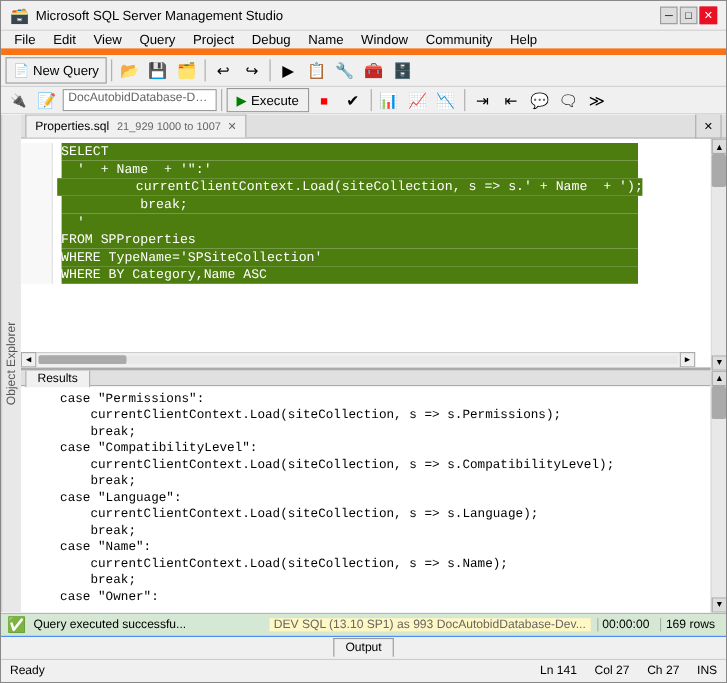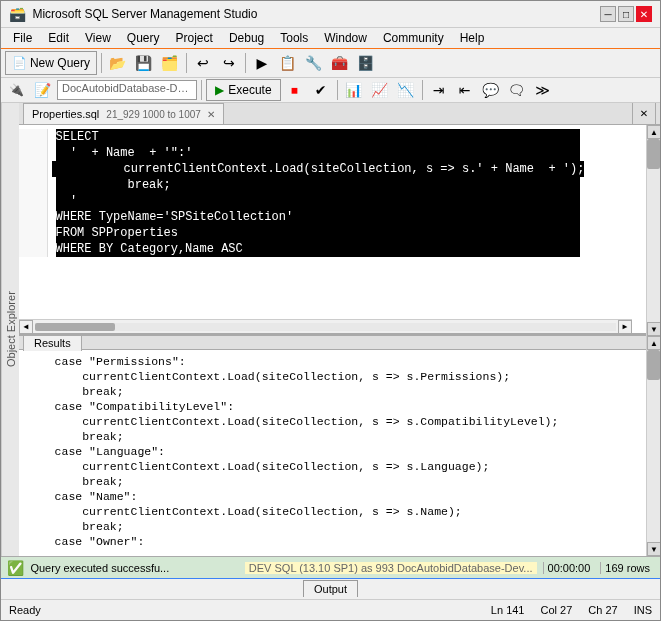--- a/index.html
+++ b/index.html
@@ -46,21 +46,21 @@
       justify-content: center;
       cursor: pointer;
     }
 
     
     .menu-bar {
       background: #f0f0f0;
       display: flex;
       align-items: center;
       height: 22px;
-      border-bottom: 1px solid #f97316;
+      border-bottom: 6px solid #f97316;
       padding: 0 4px;
     }
     .menu-item {
       padding: 2px 8px;
       font-size: 12px;
       cursor: pointer;
       color: #000;
     }
 
     
@@ -190,21 +190,21 @@
       height: 100%;
       white-space: nowrap;
     }
 
     .code-line {
       height: 16px;
       line-height: 16px;
     }
 
     .selected {
-      background: #000000;
+      background: #4d7c0f;
       color: #fff;
       display: inline-block;
       min-width: 100%;
     }
 
     .kw { color: #0000ff; font-weight: normal; }
     .selected .kw { color: #fff; }
 
     
     .editor-scrollbar-x {
@@ -442,21 +442,21 @@
     </div>
   </div>
 
   <div class="menu-bar">
     <span class="menu-item">File</span>
     <span class="menu-item">Edit</span>
     <span class="menu-item">View</span>
     <span class="menu-item">Query</span>
     <span class="menu-item">Project</span>
     <span class="menu-item">Debug</span>
-    <span class="menu-item">Tools</span>
+    <span class="menu-item">Name</span>
     <span class="menu-item">Window</span>
     <span class="menu-item">Community</span>
     <span class="menu-item">Help</span>
   </div>
 
   <div class="toolbar">
     <button class="toolbar-btn">
       <span>📄</span>
       <span>New Query</span>
     </button>
@@ -549,27 +549,27 @@
                 </tr>
                 <tr>
                   <td style="background:#f8f8f8;border-right:1px solid #ddd;padding:0 4px;color:#999;text-align:right;min-width:28px;vertical-align:top;user-select:none;"></td>
                   <td style="padding:0 8px;">
                     <div class="code-line selected">&nbsp;&nbsp;'</div>
                   </td>
                 </tr>
                 <tr>
                   <td style="background:#f8f8f8;border-right:1px solid #ddd;padding:0 4px;color:#999;text-align:right;min-width:28px;vertical-align:top;user-select:none;"></td>
                   <td style="padding:0 8px;">
+                    <div class="code-line selected"><span class="kw">FROM</span> <span style="color:#fff;">SPProperties</span></div>
+                  </td>
+                </tr>
+                <tr>
+                  <td style="background:#f8f8f8;border-right:1px solid #ddd;padding:0 4px;color:#999;text-align:right;min-width:28px;vertical-align:top;user-select:none;"></td>
+                  <td style="padding:0 8px;">
                     <div class="code-line selected"><span class="kw">WHERE</span> <span style="color:#fff;">TypeName='SPSiteCollection'</span></div>
-                  </td>
-                </tr>
-                <tr>
-                  <td style="background:#f8f8f8;border-right:1px solid #ddd;padding:0 4px;color:#999;text-align:right;min-width:28px;vertical-align:top;user-select:none;"></td>
-                  <td style="padding:0 8px;">
-                    <div class="code-line selected"><span class="kw">FROM</span> <span style="color:#fff;">SPProperties</span></div>
                   </td>
                 </tr>
                 <tr>
                   <td style="background:#f8f8f8;border-right:1px solid #ddd;padding:0 4px;color:#999;text-align:right;min-width:28px;vertical-align:top;user-select:none;"></td>
                   <td style="padding:0 8px;">
                     <div class="code-line selected"><span class="kw">WHERE BY</span> <span style="color:#fff;">Category,Name ASC</span></div>
                   </td>
                 </tr>
               </tbody>
             </table>

